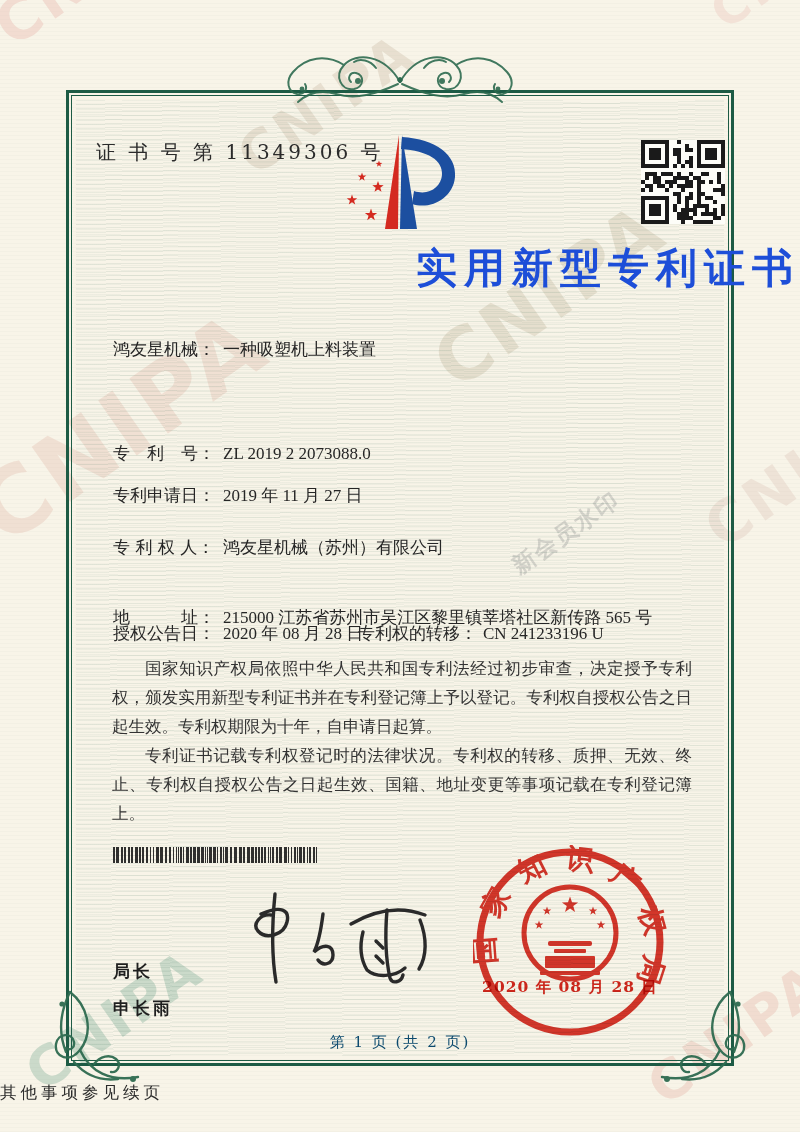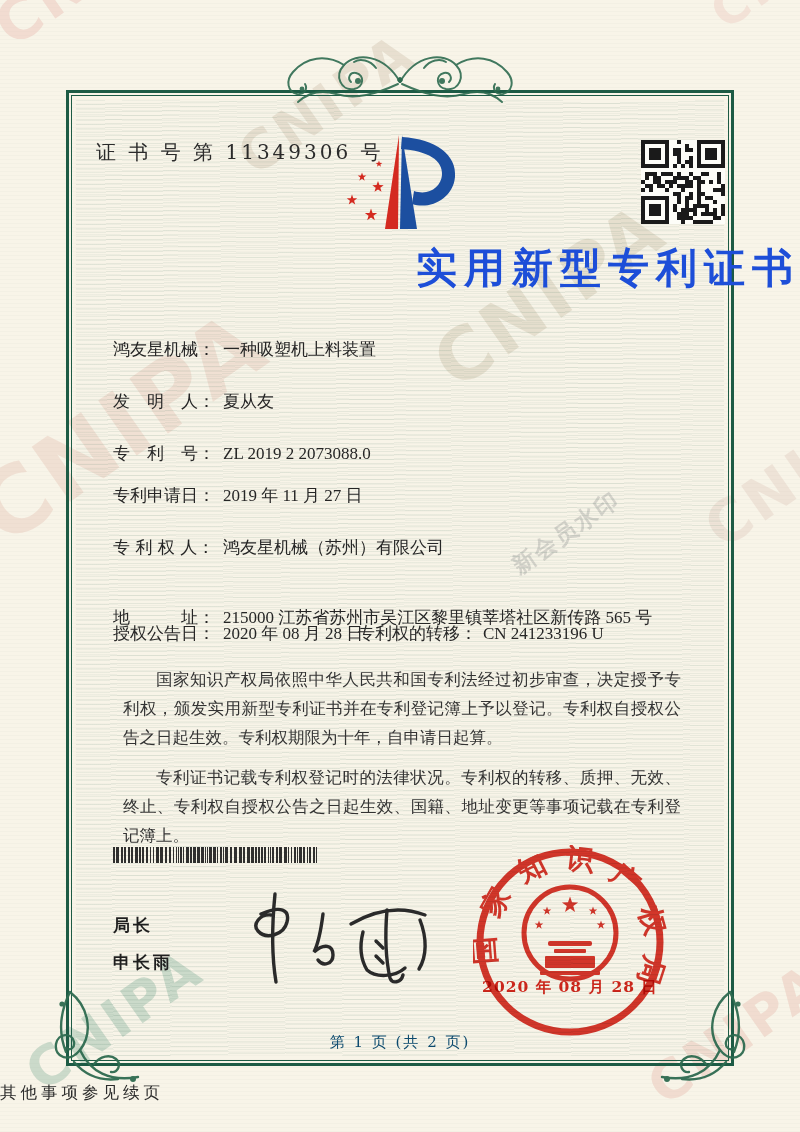--- a/index.html
+++ b/index.html
@@ -44,27 +44,27 @@
   
   .row{position:absolute;left:113px;font-size:17px;color:#262626;white-space:nowrap;}
   .row .lbl{display:inline-block;min-width:104px;}
   .row .val{margin-left:6px;font-family:Liberation Serif, serif;}
   .row-name{top:338px}.row-inventor{top:390px}.row-patno{top:442px}
   .row-appdate{top:484px}.row-patentee{top:536px}.row-address{top:606px}
   .row-grant{top:622px}
   .grant-no{position:absolute;left:245px;top:0;white-space:nowrap;}
   
   .body-text{position:absolute;left:112px;top:654px;width:580px;font-size:16.5px;line-height:29px;color:#333;text-align:justify;}
-  .body-text p{margin:11px;text-indent:2em;}
+  .body-text p{margin:0;text-indent:2em;}
   
   .barcode{position:absolute;left:113px;top:847px;width:207px;height:16px;}
   
   .sig-label{
     position:absolute;left:113px;font-family:"DejaVu Sans","Liberation Sans",sans-serif;
-    font-size:17px;font-weight:600;color:#1f1f1f;letter-spacing:3px;
+    font-size:17px;font-weight:600;color:#1f1f1f;letter-spacing:3px;margin-top:46px;
   }
   .sig-title{top:914px}.sig-name{top:951px}
   .sig-script{position:absolute;left:235px;top:886px;width:215px;height:102px;}
   
   .seal{position:absolute;left:473px;top:845px;width:194px;height:194px;opacity:.93;mix-blend-mode:multiply;}
   .seal-date{
     position:absolute;left:473px;top:977px;width:194px;text-align:center;
     font-size:15.5px;font-weight:700;color:#d6281e;letter-spacing:1px;mix-blend-mode:multiply;
   }
   
@@ -364,23 +364,20 @@
         <rect x="60" y="80" width="4" height="4" fill="#1a1a1a"></rect>
         <rect x="64" y="80" width="4" height="4" fill="#1a1a1a"></rect>
         <rect x="68" y="80" width="4" height="4" fill="#1a1a1a"></rect>
       </svg></div>
 
   <div class="title">实用新型专利证书</div>
 
   <div class="row row-name">
     <span class="lbl">鸿友星机械：</span><span class="val">一种吸塑机上料装置</span>
   </div>
-  <div class="row row-inventor">
-    <span class="lbl">发　明　人：</span><span class="val">夏从友</span>
-  </div>
   <div class="row row-patno">
     <span class="lbl">专　利　号：</span><span class="val">ZL 2019 2 2073088.0</span>
   </div>
   <div class="row row-appdate">
     <span class="lbl">专利申请日：</span><span class="val">2019 年 11 月 27 日</span>
   </div>
   <div class="row row-patentee">
     <span class="lbl">专 利 权 人：</span><span class="val">鸿友星机械（苏州）有限公司</span>
   </div>
   <div class="row row-address">

